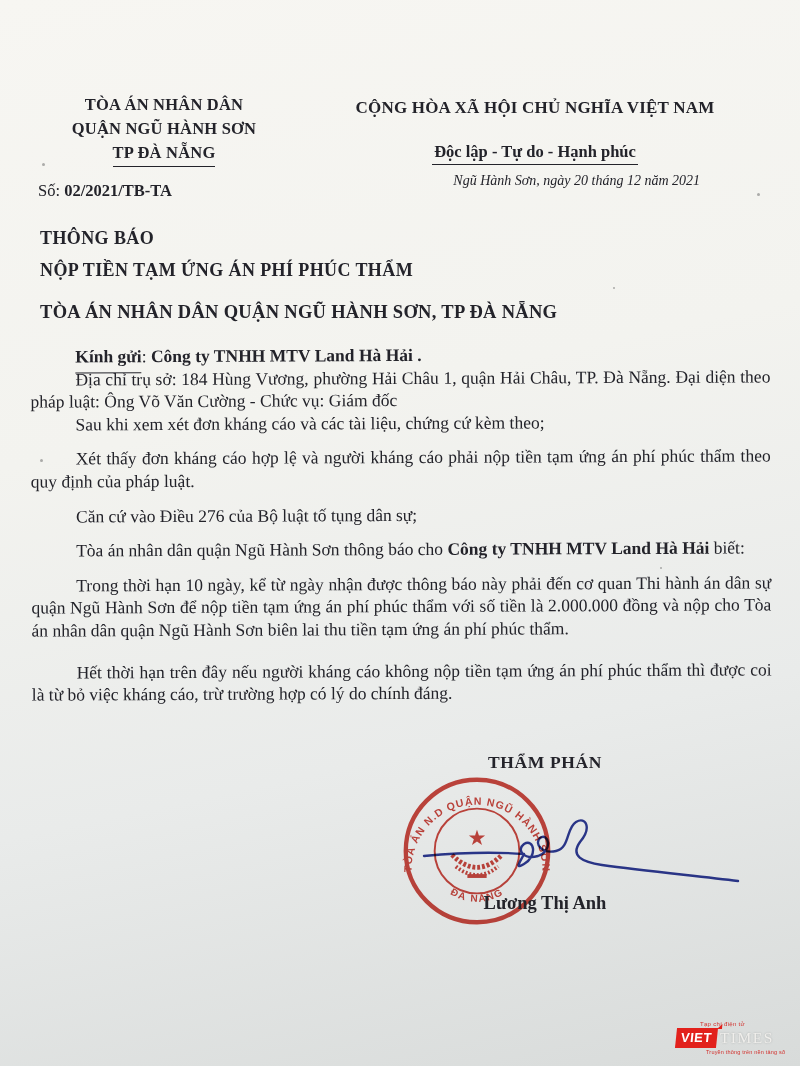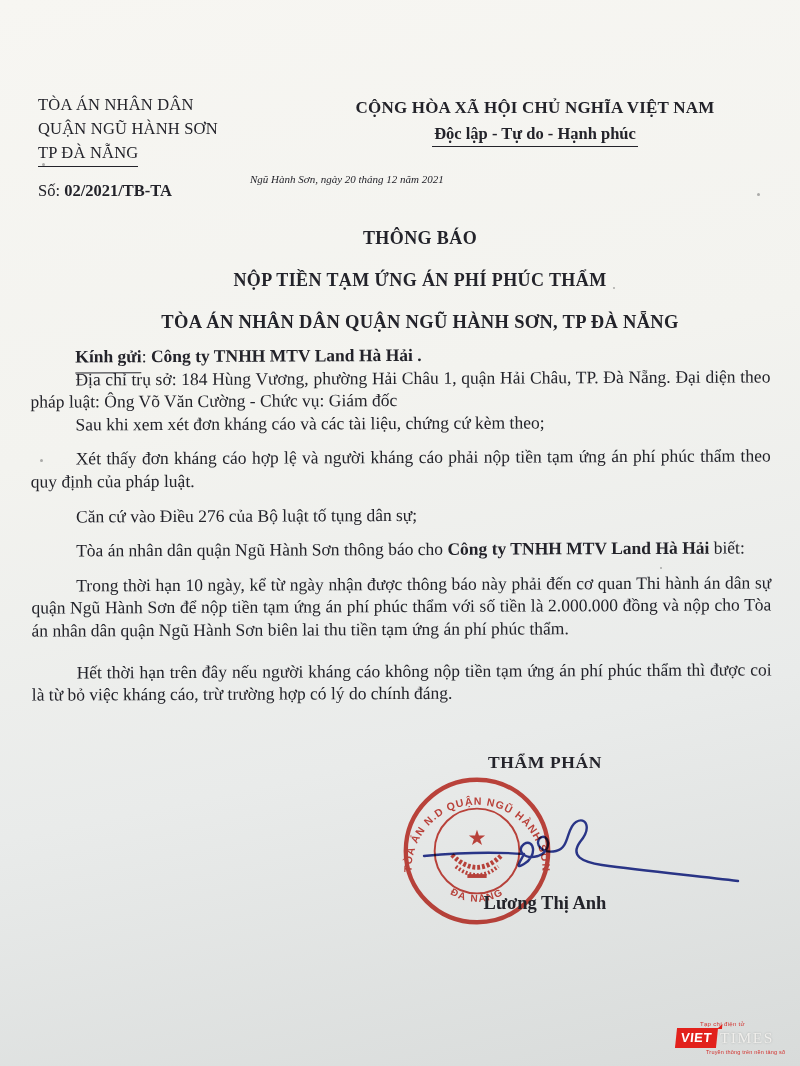--- a/index.html
+++ b/index.html
@@ -8,37 +8,37 @@
     font-family:"Liberation Serif","DejaVu Serif",serif;
     color:#23232a;
   }
   .paper{
     position:relative; width:800px; height:1066px;
     background:linear-gradient(168deg,#f7f6f2 0%,#f3f3ef 38%,#e9ebea 68%,#d8dbda 100%);
   }
   .speck{ position:absolute; background:#6f6f6f; border-radius:50%; opacity:.55; }
 
   
-  .hdr-left{ position:absolute; left:38px; top:93px; width:252px; text-align:left;
-             font-weight:normal; font-size:16.5px; line-height:24px; letter-spacing:.2px; }
+  .hdr-left{ position:absolute; left:38px; top:93px; width:252px; text-align:center;
+             font-weight:bold; font-size:16.5px; line-height:24px; letter-spacing:.2px; }
   .hdr-left .u{ text-decoration:none; border-bottom:1.6px solid #23232a; padding-bottom:1px; display:inline-block; }
   .hdr-right{ position:absolute; left:300px; top:98px; width:470px; text-align:center; }
   .hdr-right .l1{ font-weight:bold; font-size:17px; letter-spacing:.2px; }
-  .hdr-right .l2{ margin-top:6px; }
+  .hdr-right .l2{ margin-top:24px; }
   .hdr-right .l2 span{ font-weight:bold; font-size:16.5px; border-bottom:1.7px solid #23232a;
                        padding:0 2px 2px; display:inline-block; }
   .doc-number{ position:absolute; left:38px; top:181px; font-size:16.5px; }
   .doc-number b{ font-weight:bold; }
-  .date-line{ position:absolute; left:250px; top:173px; width:450px; text-align:left;
-              font-style:italic; font-size:11px; }
+  .date-line{ position:absolute; left:250px; top:173px; width:450px; text-align:right;
+              font-style:italic; font-size:14px; }
 
   
-  .titles{ position:absolute; left:40px; top:228px; width:760px; text-align:center; }
+  .titles{ position:absolute; left:40px; top:228px; width:760px; text-align:left; }
   .titles .t1{ font-weight:bold; font-size:18px; letter-spacing:.4px; }
-  .titles .t2{ font-weight:bold; font-size:18px; letter-spacing:.4px; margin-top:21px; }
+  .titles .t2{ font-weight:bold; font-size:18px; letter-spacing:.4px; margin-top:11px; }
   .titles .t3{ font-weight:bold; font-size:18.5px; letter-spacing:.3px; margin-top:21px; }
 
   
   .bodytext{ position:absolute; left:31px; top:344px; width:740px;
              font-size:17.5px; line-height:22.6px; text-align:justify;
              transform:rotate(-0.25deg); }
   .para{ text-indent:45px; }
   .gap12{ margin-top:12px; }
   .gap18{ margin-top:19px; }
   .sal-label{ border-bottom:1.5px solid #23232a; padding-bottom:6px;font-weight:bold; }

